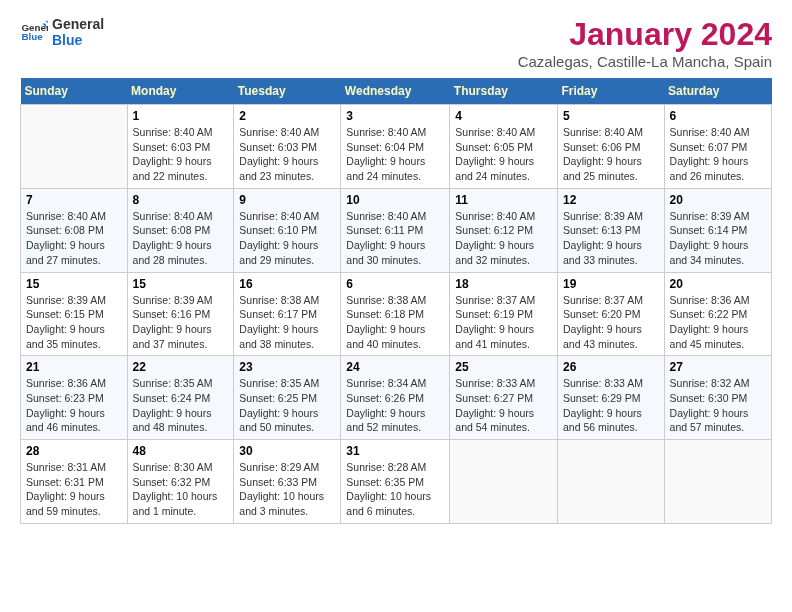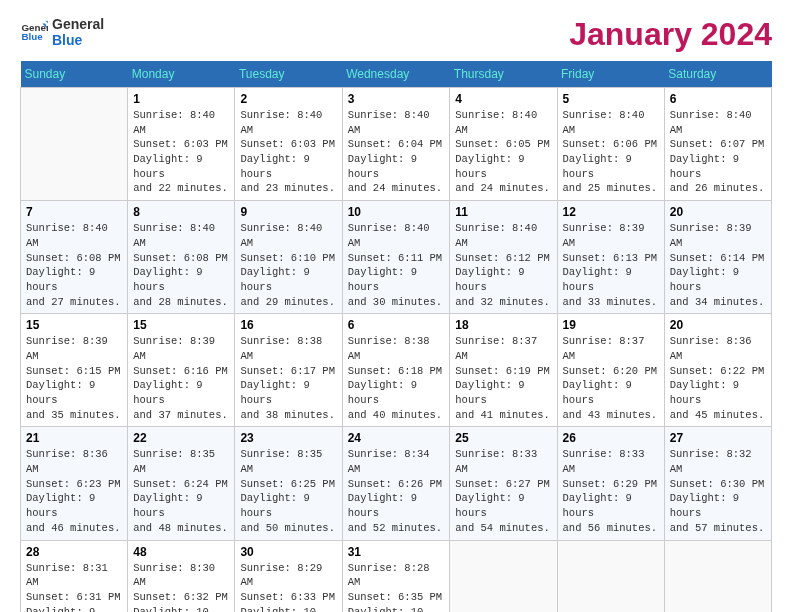--- a/index.html
+++ b/index.html
@@ -37,25 +37,25 @@
       font-size: 15px;
       color: #555;
     }
     table {
       width: 100%;
       border-collapse: collapse;
       font-size: 11px;
     }
     thead tr th {
       background-color: #2a6db5;
-      color: #5eead4;
+      color: #fef9c3;
       padding: 6px 4px;
       text-align: left;
       font-size: 12px;
-      font-weight: normal;
+      font-weight: bold;
     }
     tbody tr td {
       border: 1px solid #ccc;
       vertical-align: top;
       padding: 4px 5px;
       min-height: 70px;
       width: 113px;
     }
     tbody tr:nth-child(even) td {
       background-color: #f5f8fd;
@@ -66,21 +66,20 @@
     .day-number {
       font-weight: bold;
       font-size: 12px;
       margin-bottom: 2px;
       display: block;
     }
     .day-info {
       color: #333;
       font-size: 10.5px;
       line-height: 1.4;
-      font-family: Liberation Mono, monospace;
     }
     .empty-cell {
       background-color: #f9f9f9 !important;
     }
   </style>
 </head>
 <body>
 
 <div class="header-area">
   <div class="logo">
@@ -90,20 +89,21 @@
       <polygon points="32,8 40,16 36,8" fill="#1a6dcc"></polygon>
       <polygon points="36,4 44,12 40,4" fill="#4a9ad4"></polygon>
     </svg>
     <div>
       <div style="font-size:14px;font-weight:bold;color:#333;">General</div>
       <div style="font-size:14px;font-weight:bold;color:#1a6dcc;">Blue</div>
     </div>
   </div>
   <div class="title-block">
     <div class="month-title">January 2024</div>
+    <div class="location-title">Cazalegas, Castille-La Mancha, Spain</div>
   </div>
 </div>
 
 <table>
   <thead>
     <tr>
       <th>Sunday</th>
       <th>Monday</th>
       <th>Tuesday</th>
       <th>Wednesday</th>

